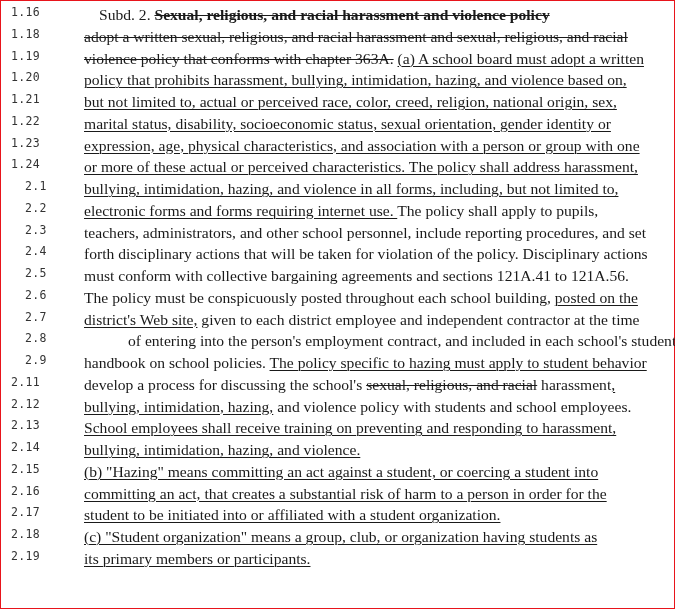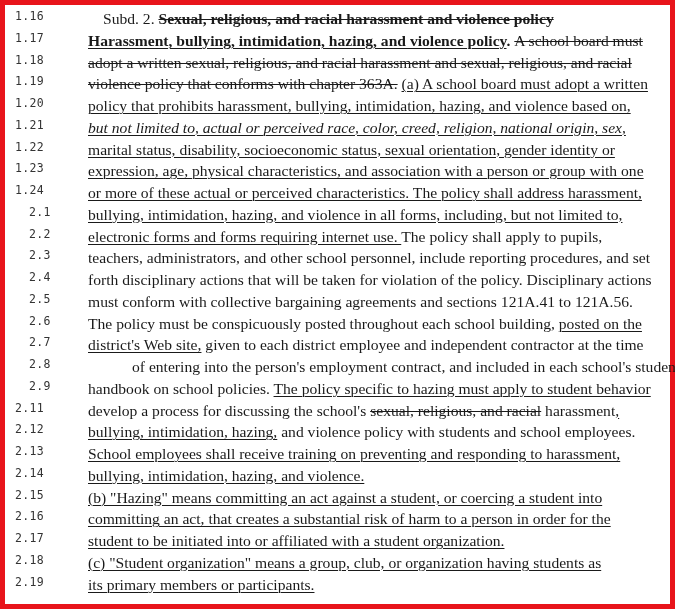--- a/index.html
+++ b/index.html
@@ -12,21 +12,21 @@
       height: 609px;
       overflow: hidden;
     }
     .frame {
       position: absolute;
       left: 0;
       top: 0;
       width: 675px;
       height: 609px;
       box-sizing: border-box;
-      border: 5px solid #ef4444;
+      border: 1px solid #ef4444;
       background: #ffffff;
     }
     .doc {
       position: absolute;
       left: 5px;
       top: 3px;
       width: 660px;
     }
     .line {
       position: relative;
@@ -65,38 +65,34 @@
 <body>
 
 <div class="frame" style="border-color: rgb(232, 20, 27);">
   <div class="doc" id="doc">
 
   <div class="line">
     <span class="lnum">1.16</span>
     <span class="ltext indent"><span style="white-space: pre;">Subd. 2. </span><span class="b s" style="white-space: pre;">Sexual, religious, and racial harassment and violence policy</span></span>
   </div>
       <div class="line">
-    <span class="lnum">1.17</span>
-    <span class="ltext"><span class="b u" style="white-space: pre;">Harassment, bullying, intimidation, hazing, and violence policy</span><span class="b" style="white-space: pre;">. </span><span class="s" style="white-space: pre;">A school board must</span></span>
-  </div>
-      <div class="line">
     <span class="lnum">1.18</span>
     <span class="ltext"><span class="s" style="white-space: pre; margin-top: 8px;">adopt a written sexual, religious, and racial harassment and sexual, religious, and racial</span></span>
   </div>
       <div class="line">
     <span class="lnum">1.19</span>
     <span class="ltext"><span class="s" style="white-space: pre;">violence policy that conforms with chapter 363A.</span><span style="white-space: pre;"> </span><span class="u" style="white-space: pre;">(a) A school board must adopt a written</span></span>
   </div>
       <div class="line">
     <span class="lnum">1.20</span>
     <span class="ltext"><span class="u" style="white-space: pre;">policy that prohibits harassment, bullying, intimidation, hazing, and violence based on,</span></span>
   </div>
       <div class="line">
     <span class="lnum">1.21</span>
-    <span class="ltext"><span class="u" style="white-space: pre; font-style: italic;">but not limited to, actual or perceived race, color, creed, religion, national origin, sex,</span></span>
+    <span class="ltext"><span class="u" style="white-space: pre;">but not limited to, actual or perceived race, color, creed, religion, national origin, sex,</span></span>
   </div>
       <div class="line">
     <span class="lnum">1.22</span>
     <span class="ltext"><span class="u" style="white-space: pre;">marital status, disability, socioeconomic status, sexual orientation, gender identity or</span></span>
   </div>
       <div class="line">
     <span class="lnum">1.23</span>
     <span class="ltext"><span class="u" style="white-space: pre;">expression, age, physical characteristics, and association with a person or group with one</span></span>
   </div>
       <div class="line">

